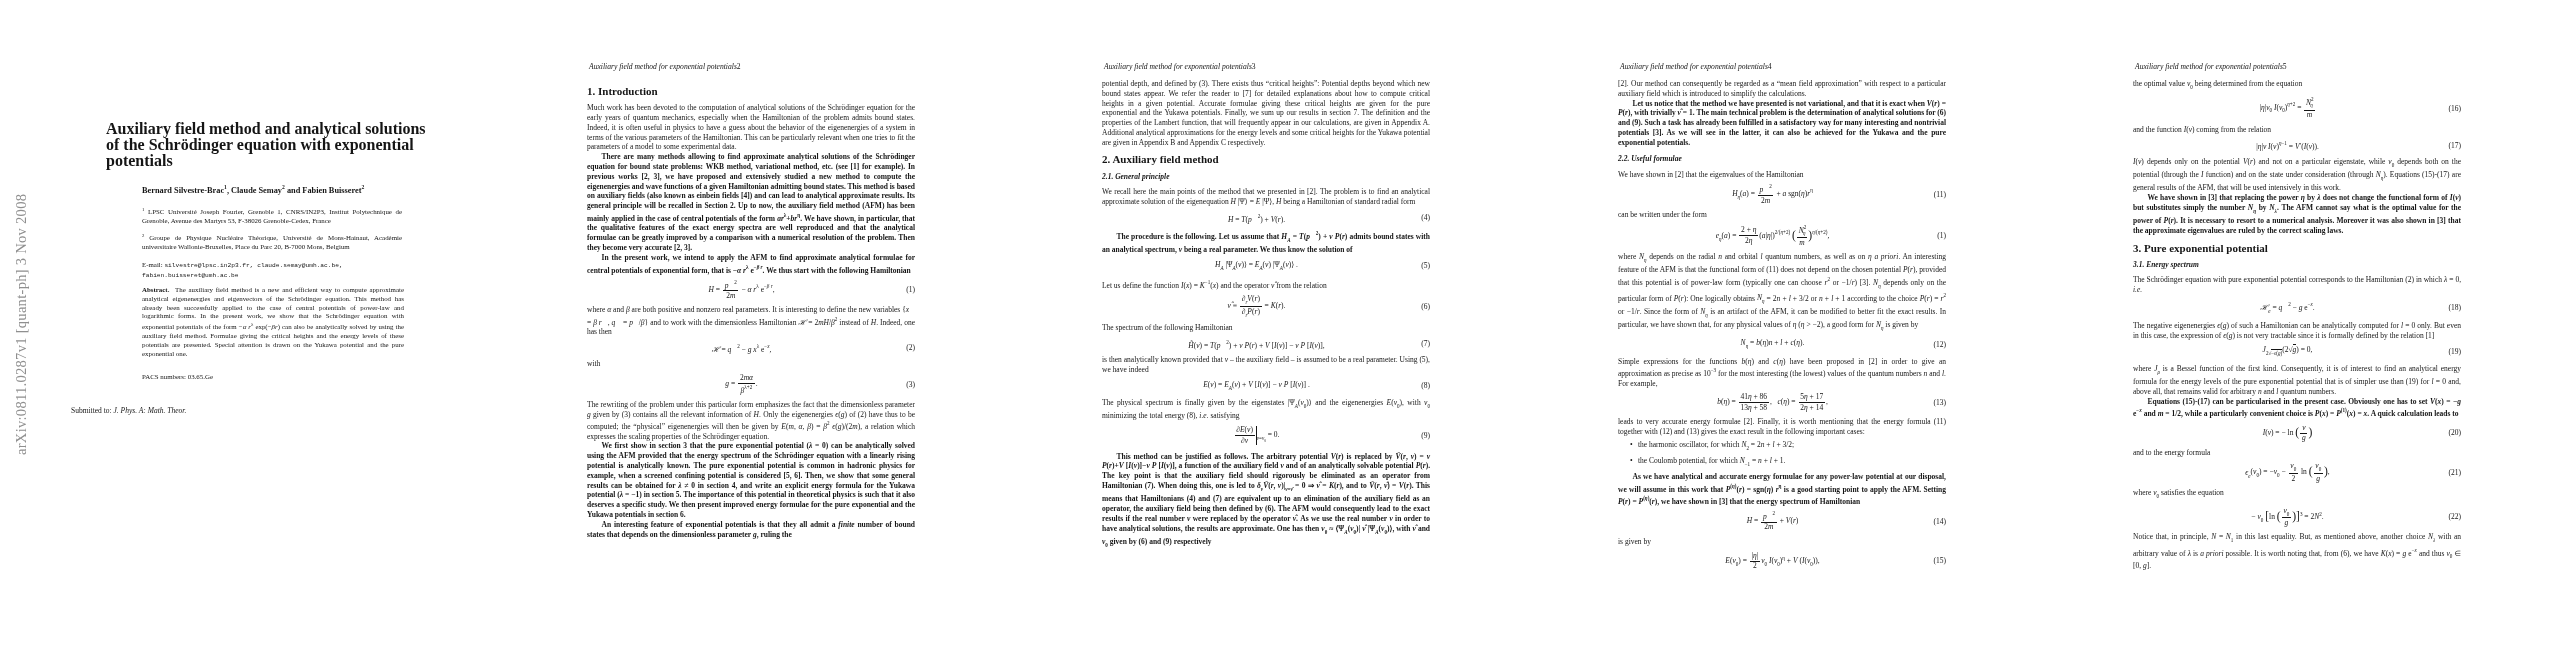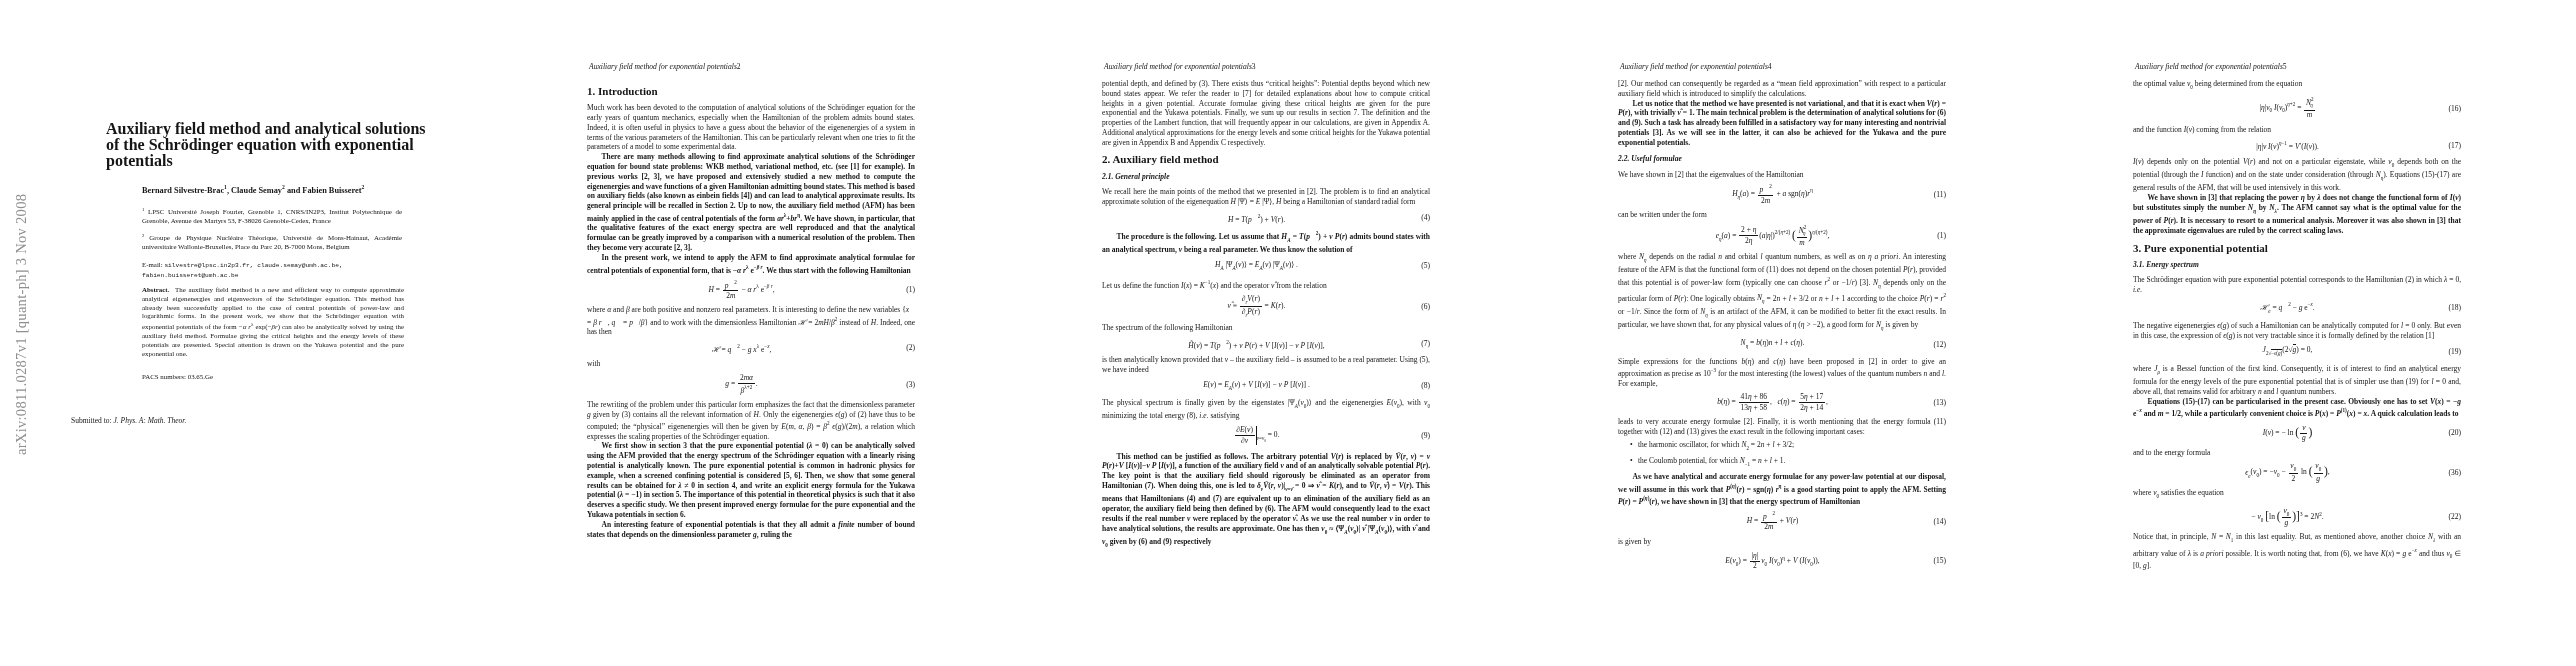--- a/index.html
+++ b/index.html
@@ -14,21 +14,21 @@
   .t1{position:absolute;left:82px;top:121px;width:333px;font-size:16px;
       font-weight:bold;line-height:16px;margin-left:24px;}
   .auth{position:absolute;left:142px;top:182px;width:257px;font-weight:bold;
         font-size:8.3px;line-height:11px;}
   .affil{position:absolute;left:142px;width:260px;font-size:6.9px;line-height:8.7px;text-align:justify;}
   .email{position:absolute;left:142px;top:260px;width:262px;font-size:6.9px;line-height:9px;}
   .mono{font-family:"Liberation Mono",monospace;font-size:6.2px;}
   .abs{position:absolute;left:142px;top:286px;width:262px;font-size:6.9px;
        line-height:8.8px;text-align:justify;}
   .pacs{position:absolute;left:142px;top:373px;font-size:6.9px;}
-  .sub{position:absolute;left:71px;top:416px;font-size:7.5px;}
+  .sub{position:absolute;left:71px;top:406px;font-size:7.5px;}
   
   .pagehead{position:absolute;left:74px;top:62px;width:328px;display:flex;
             justify-content:flex-start;font-style:italic;font-size:7.6px;}
   .pagehead .pno{font-style:normal;}
   .content{position:absolute;left:72px;top:79px;width:328px;font-size:7.5px;
            line-height:9.8px;text-align:justify;}
   .h2{font-weight:bold;margin:7.8px 0 6.7px 0;font-size:11px;text-align:left;}
   .h3{font-style:italic;margin:6.7px 0 5.6px 0;font-size:7.5px;text-align:left;font-weight:bold;}
   .ind{text-indent:14.5px;font-weight:bold;}
   .eqrow{display:flex;align-items:center;margin:5px 0;}
@@ -218,21 +218,21 @@
         </div>
         <div class="para">where <i>J<sub>ρ</sub></i> is a Bessel function of the first kind. Consequently, it is of interest to find an analytical energy formula for the energy levels of the pure exponential potential that is of simpler use than (19) for <i>l</i> = 0 and, above all, that remains valid for arbitrary <i>n</i> and <i>l</i> quantum numbers.</div>
         <div class="para ind">Equations (15)-(17) can be particularised in the present case. Obviously one has to set <i>V</i>(<i>x</i>) = −<i>g</i> e<sup>−<i>x</i></sup> and <i>m</i> = 1/2, while a particularly convenient choice is <i>P</i>(<i>x</i>) = <i>P</i><sup>(1)</sup>(<i>x</i>) = <i>x</i>. A quick calculation leads to</div>
         <div class="eqrow">
           <span class="eqbody"><i>I</i>(<i>ν</i>) = − ln <span class="bg">(</span><span class="fr"><span class="nu"><i>ν</i></span><span class="de"><i>g</i></span></span><span class="bg">)</span></span>
           <span class="eqno">(20)</span>
         </div>
         <div class="para">and to the energy formula</div>
         <div class="eqrow">
           <span class="eqbody"><i>ϵ<sub>e</sub></i>(<i>ν</i><sub>0</sub>) = −<i>ν</i><sub>0</sub> − <span class="fr"><span class="nu"><i>ν</i><sub>0</sub></span><span class="de">2</span></span> ln <span class="bg">(</span><span class="fr"><span class="nu"><i>ν</i><sub>0</sub></span><span class="de"><i>g</i></span></span><span class="bg">)</span>,</span>
-          <span class="eqno">(36)</span>
+          <span class="eqno">(21)</span>
         </div>
         <div class="para">where <i>ν</i><sub>0</sub> satisfies the equation</div>
         <div class="eqrow">
           <span class="eqbody">− <i>ν</i><sub>0</sub> <span class="bg">[</span>ln <span class="bg">(</span><span class="fr"><span class="nu"><i>ν</i><sub>0</sub></span><span class="de"><i>g</i></span></span><span class="bg">)</span><span class="bg">]</span><sup>3</sup> = 2<i>N</i><sup>2</sup>.</span>
           <span class="eqno">(22)</span>
         </div>
         <div class="para">Notice that, in principle, <i>N</i> = <i>N</i><sub>1</sub> in this last equality. But, as mentioned above, another choice <i>N<sub>λ</sub></i> with an arbitrary value of <i>λ</i> is <i>a priori</i> possible. It is worth noting that, from (6), we have <i>K</i>(<i>x</i>) = <i>g</i> e<sup>−<i>x</i></sup> and thus <i>ν</i><sub>0</sub> ∈ [0, <i>g</i>].</div>
       </div>
   </div>
 

